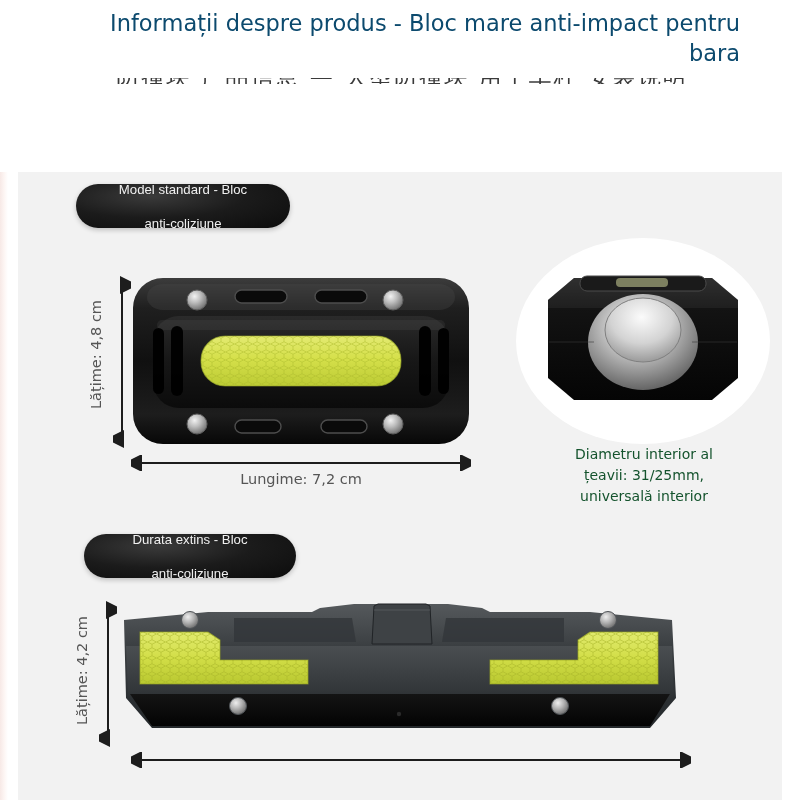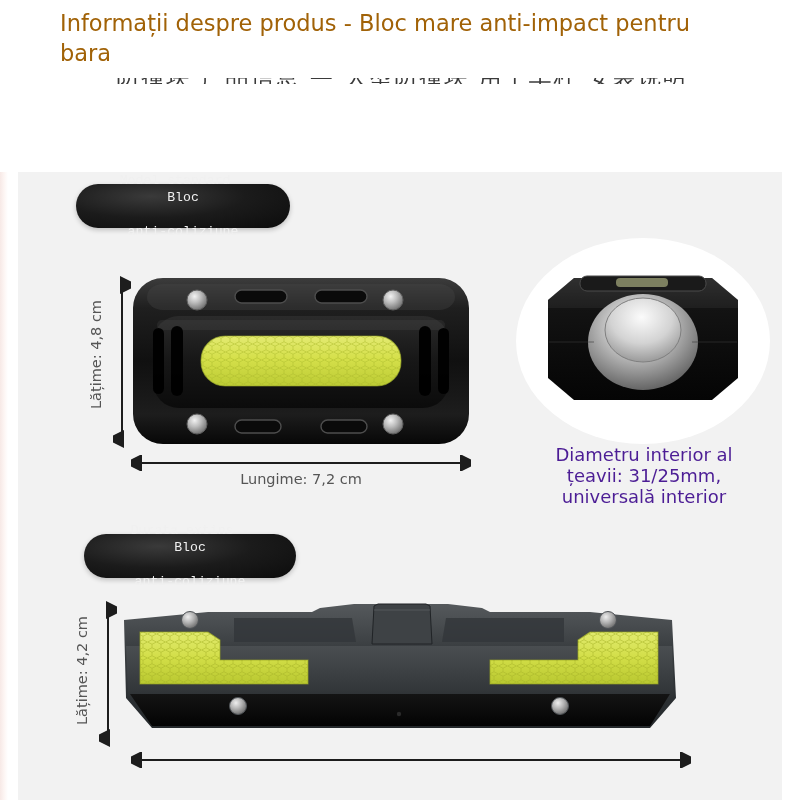--- a/index.html
+++ b/index.html
@@ -59,24 +59,24 @@
     height: 78px;
     background: #ffffff;
     border-radius: 14px;
   }
 
   .title-text {
     position: absolute;
     left: 60px;
     top: 8px;
     width: 680px;
-    text-align: left;
+    text-align: right;
     font-size: 22.5px;
     line-height: 30px;
-    color: #a16207;
+    color: #0c4a6e;
     font-family: "DejaVu Sans", sans-serif;
   }
 
   
   .desc-card {
     position: absolute;
     left: 30px;
     top: 84px;
     width: 740px;
     height: 76px;
@@ -112,21 +112,21 @@
     background: radial-gradient(ellipse at 35% 28%, #3a3a3a 0%, #1b1b1b 48%, #0c0c0c 100%);
     border-radius: 999px;
     color: #f0f0f0;
     font-size: 13.2px;
     line-height: 17px;
     text-align: center;
     display: flex;
     align-items: center;
     justify-content: center;
     box-shadow: 0 2px 5px rgba(0,0,0,0.22);
-    font-family: Liberation Mono, monospace;
+    font-family: Liberation Sans, sans-serif;
   }
   .pill span { display: block; padding: 0 14px; }
 
   #pill-standard { left: 76px;  top: 184px; width: 214px; height: 44px; }
   #pill-extended { left: 84px;  top: 534px; width: 212px; height: 44px; }
 
   
   .dim-arrow { position: absolute; }
   .dim-arrow svg { display: block; }
 
@@ -163,23 +163,23 @@
     border-radius: 50%;
     overflow: hidden;
   }
 
   .inset-caption {
     position: absolute;
     left: 526px;
     top: 444px;
     width: 236px;
     text-align: center;
-    font-size: 18px;
+    font-size: 14px;
     line-height: 21px;
-    color: #4c1d95;
+    color: #14532d;
     font-family: "DejaVu Sans", sans-serif;
   }
 
   
   .prod2 {
     position: absolute;
     left: 116px;
     top: 602px;
     width: 566px;
     height: 144px;

